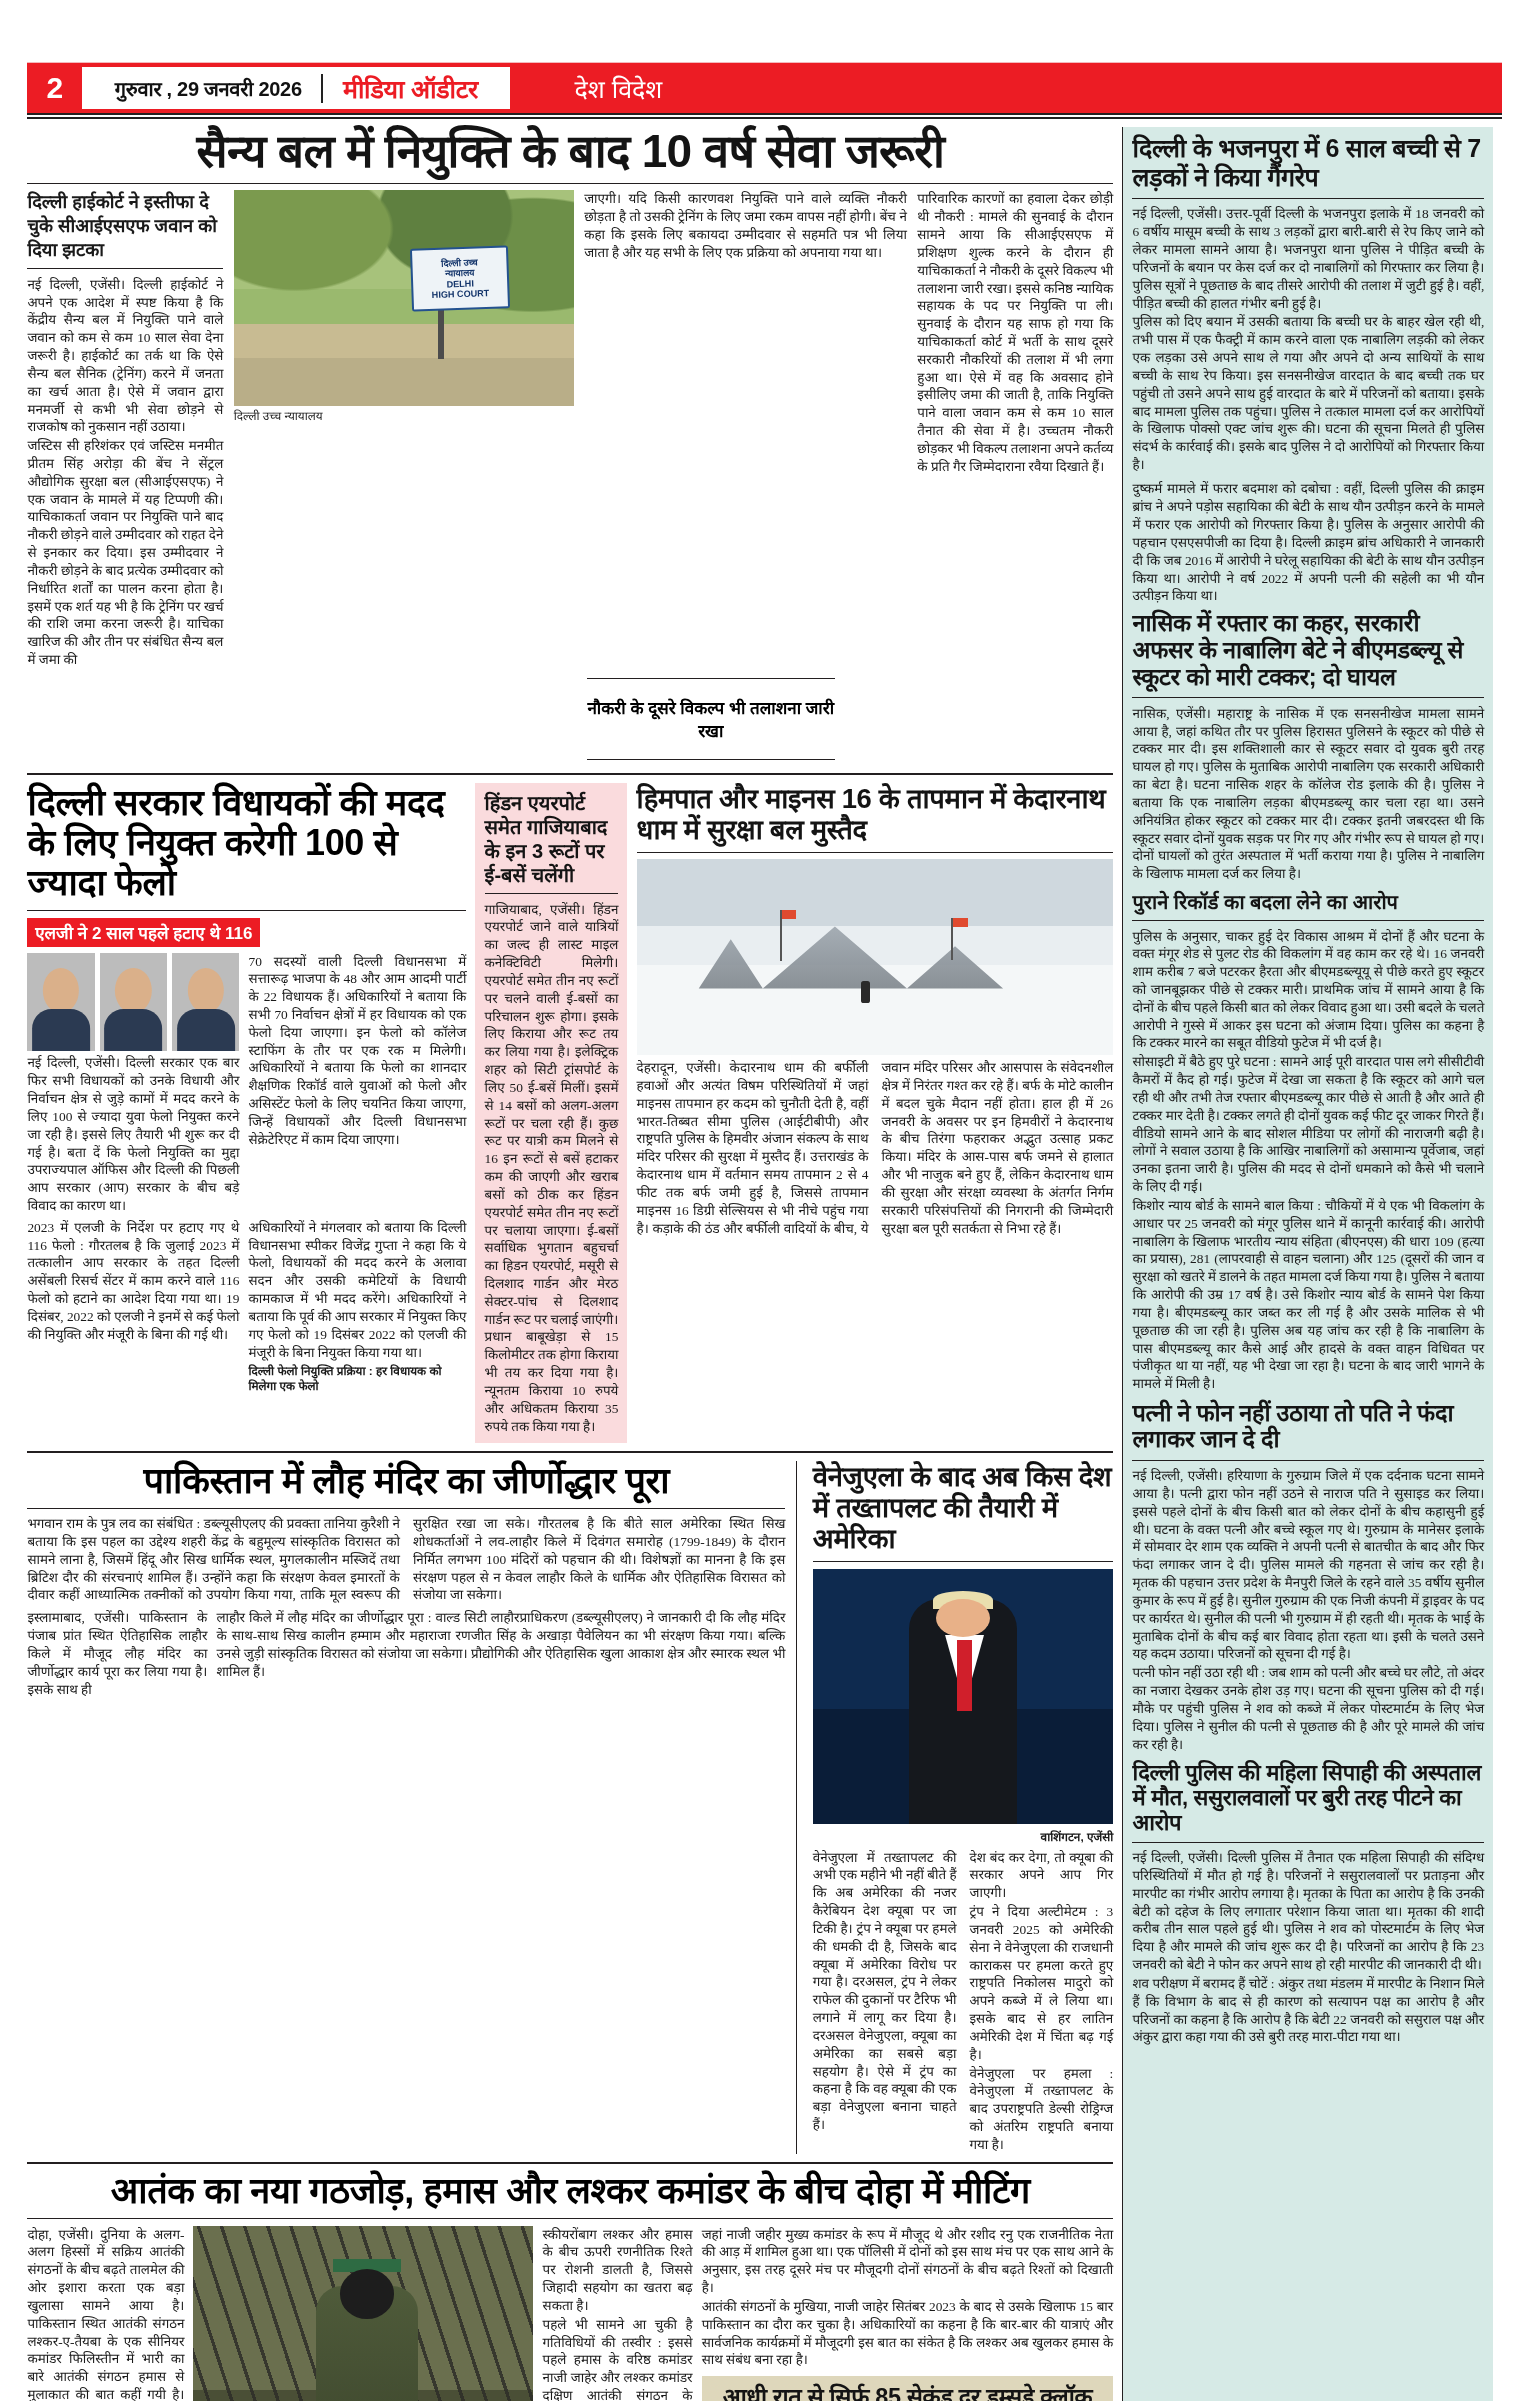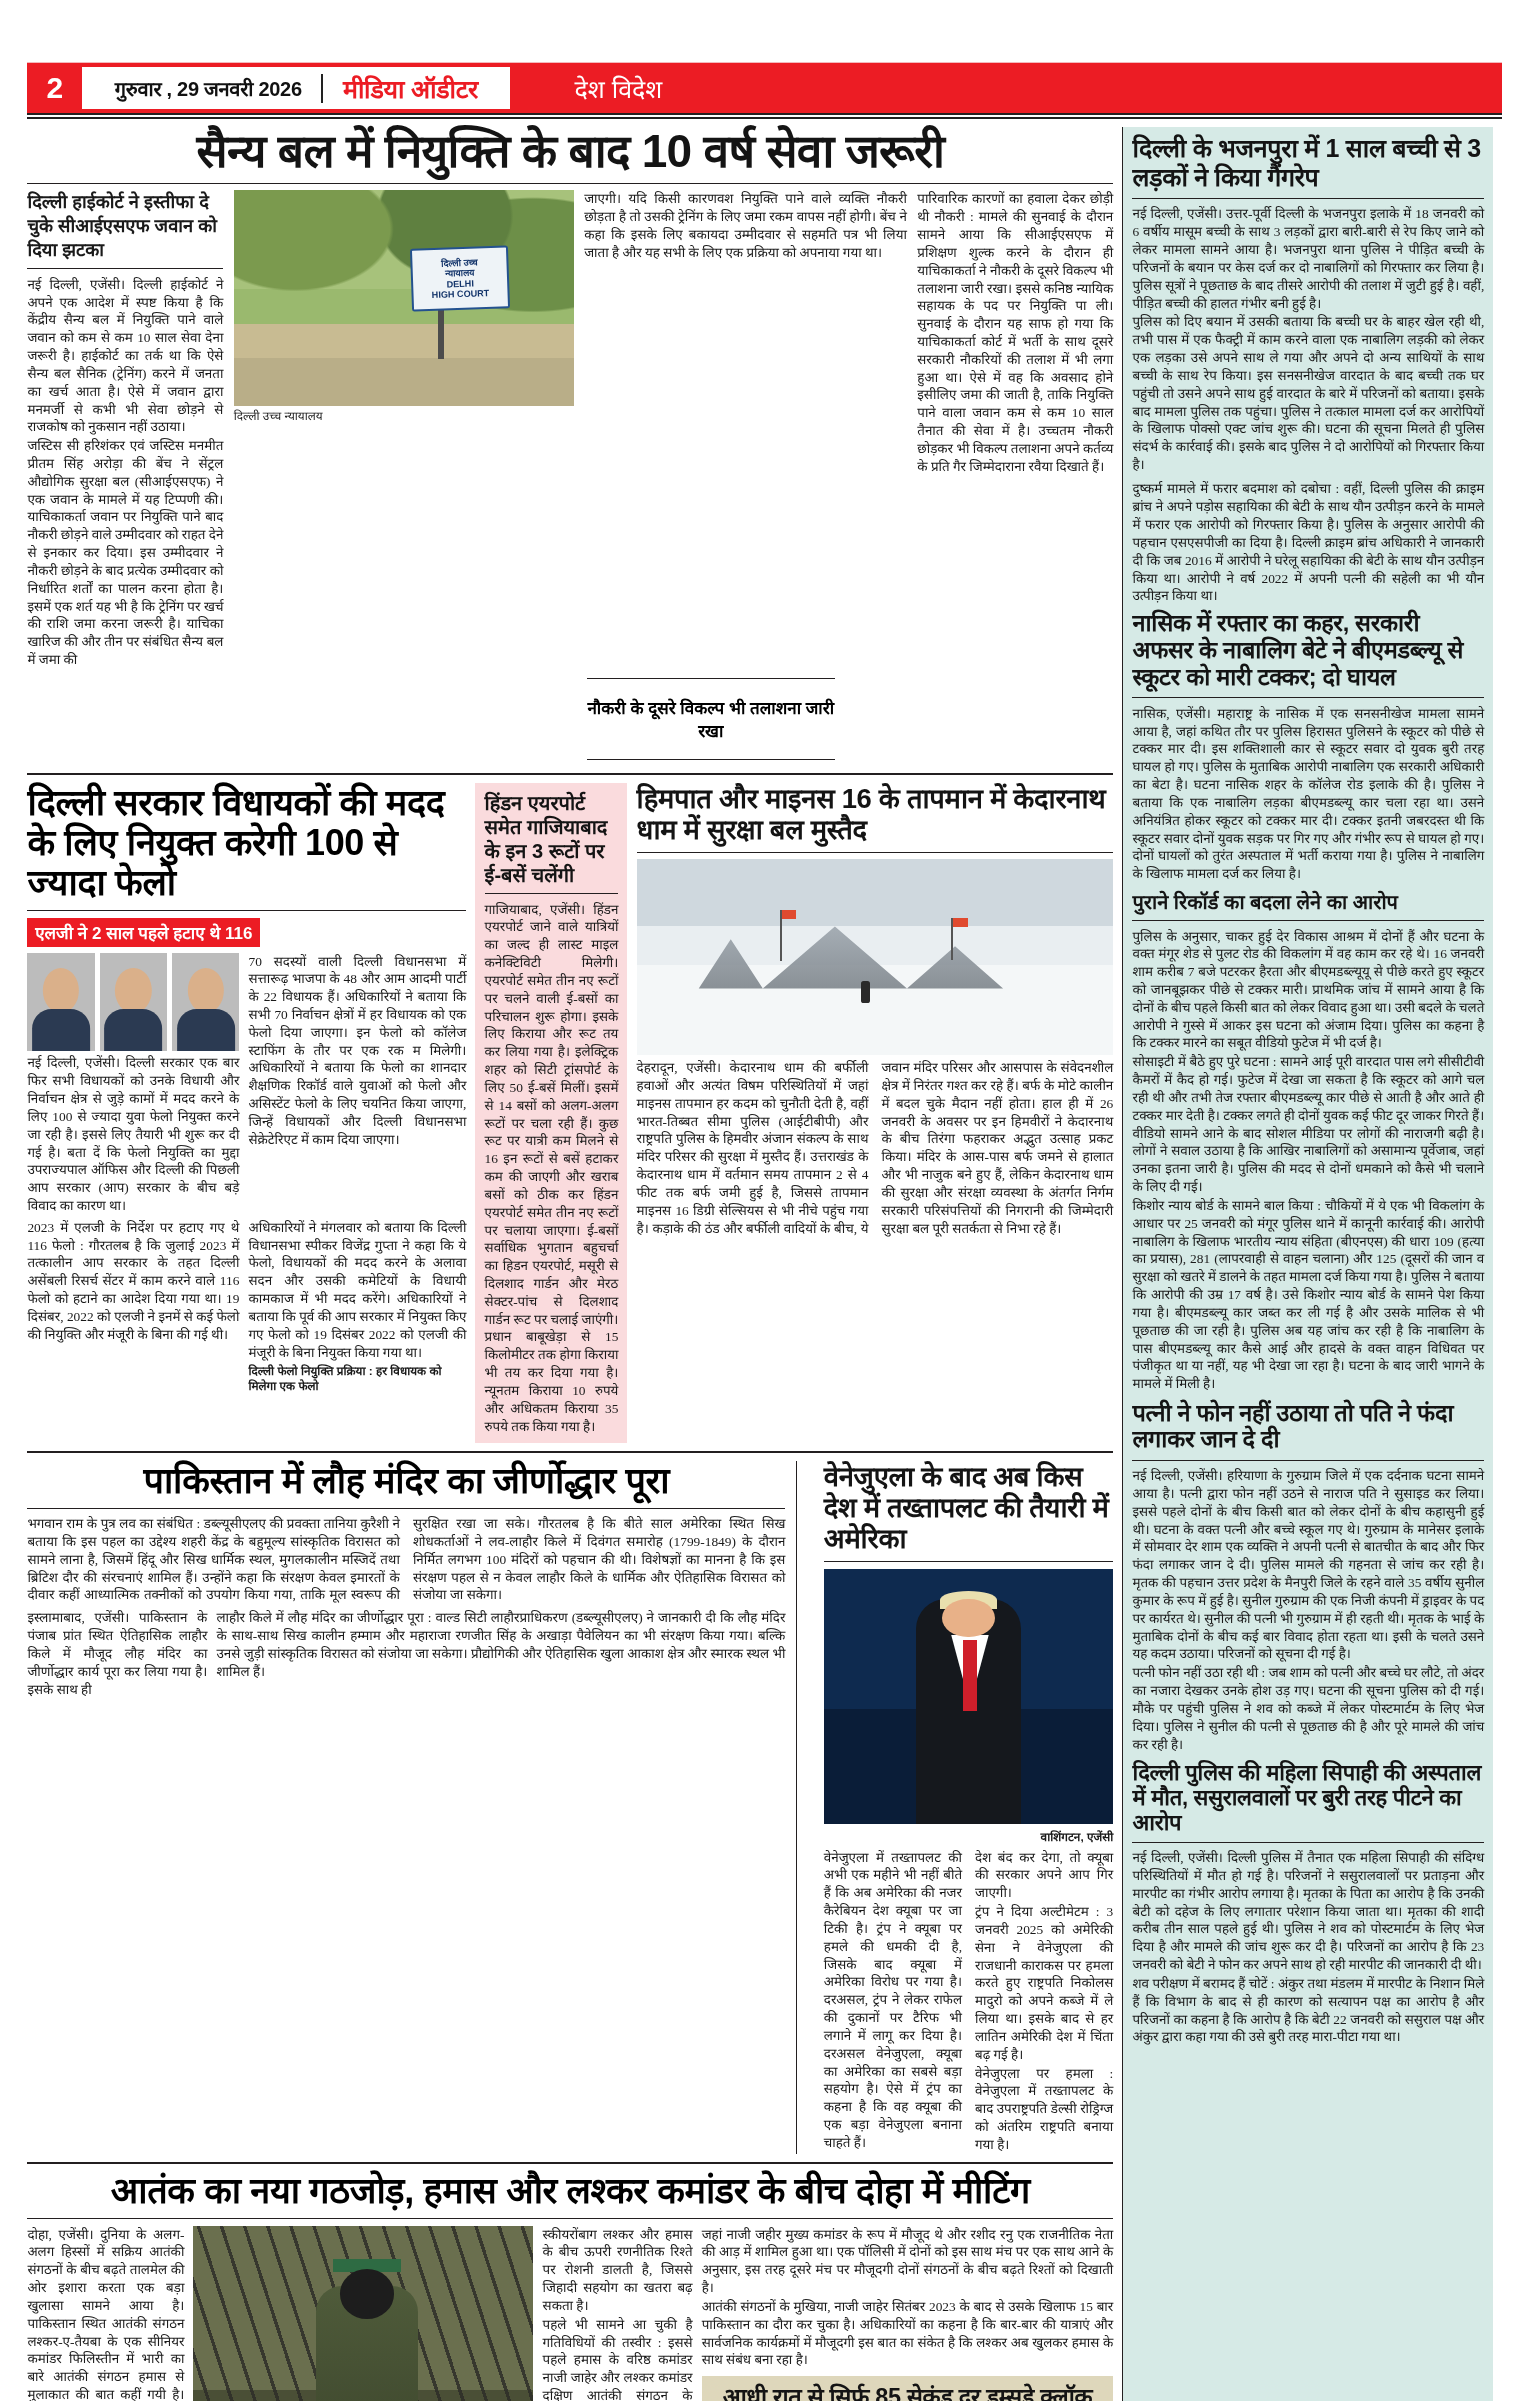--- a/index.html
+++ b/index.html
@@ -388,21 +388,21 @@
         <div style="display:flex; gap:9.1px; margin-top:5.2px;">
           <div style="width:180px;">
             <p class="body">इस्लामाबाद, एजेंसी। पाकिस्तान के पंजाब प्रांत स्थित ऐतिहासिक लाहौर किले में मौजूद लौह मंदिर का जीर्णोद्धार कार्य पूरा कर लिया गया है। इसके साथ ही</p>
           </div>
           <div style="flex:1;">
             <p class="body">लाहौर किले में लौह मंदिर का जीर्णोद्धार पूरा : वाल्ड सिटी लाहौरप्राधिकरण (डब्ल्यूसीएलए) ने जानकारी दी कि लौह मंदिर के साथ-साथ सिख कालीन हम्माम और महाराजा रणजीत सिंह के अखाड़ा पैवेलियन का भी संरक्षण किया गया। बल्कि उनसे जुड़ी सांस्कृतिक विरासत को संजोया जा सकेगा। प्रौद्योगिकी और ऐतिहासिक खुला आकाश क्षेत्र और स्मारक स्थल भी शामिल हैं।</p>
           </div>
         </div>
       </div>
 
-      <div class="vr" style="flex:1; padding-left:27px;">
+      <div class="vr" style="flex:1; padding-left:16px;">
         <h2 class="hl-med">वेनेजुएला के बाद अब किस देश में तख्तापलट की तैयारी में अमेरिका</h2>
         <div class="hr-thin"></div>
         <div class="photo ph-trump" style="height:255px; margin:3.9px 0;">
           <span class="figure"></span>
           <span class="shirt"></span>
           <span class="tie"></span>
           <span class="hair"></span>
           <span class="face"></span>
         </div>
         <div class="caption" style="font-weight:700; text-align:right;">वाशिंगटन, एजेंसी</div>
@@ -448,21 +448,21 @@
           </div>
         </div>
       </div>
     </div>
 
   </div>
 
   <div class="col-right tint-mint" style="padding:7.8px 9.1px;">
 
     <div>
-      <h2 class="hl-med" style="font-size:25px;">दिल्ली के भजनपुरा में 1 साल बच्ची से 3 लड़कों ने किया गैंगरेप</h2>
+      <h2 class="hl-med" style="font-size:25px;">दिल्ली के भजनपुरा में 6 साल बच्ची से 7 लड़कों ने किया गैंगरेप</h2>
       <div class="hr-thin"></div>
       <p class="body">नई दिल्ली, एजेंसी। उत्तर-पूर्वी दिल्ली के भजनपुरा इलाके में 18 जनवरी को 6 वर्षीय मासूम बच्ची के साथ 3 लड़कों द्वारा बारी-बारी से रेप किए जाने को लेकर मामला सामने आया है। भजनपुरा थाना पुलिस ने पीड़ित बच्ची के परिजनों के बयान पर केस दर्ज कर दो नाबालिगों को गिरफ्तार कर लिया है। पुलिस सूत्रों ने पूछताछ के बाद तीसरे आरोपी की तलाश में जुटी हुई है। वहीं, पीड़ित बच्ची की हालत गंभीर बनी हुई है।</p>
       <p class="body">पुलिस को दिए बयान में उसकी बताया कि बच्ची घर के बाहर खेल रही थी, तभी पास में एक फैक्ट्री में काम करने वाला एक नाबालिग लड़की को लेकर एक लड़का उसे अपने साथ ले गया और अपने दो अन्य साथियों के साथ बच्ची के साथ रेप किया। इस सनसनीखेज वारदात के बाद बच्ची तक घर पहुंची तो उसने अपने साथ हुई वारदात के बारे में परिजनों को बताया। इसके बाद मामला पुलिस तक पहुंचा। पुलिस ने तत्काल मामला दर्ज कर आरोपियों के खिलाफ पोक्सो एक्ट जांच शुरू की। घटना की सूचना मिलते ही पुलिस संदर्भ के कार्रवाई की। इसके बाद पुलिस ने दो आरोपियों को गिरफ्तार किया है।</p>
     </div>
 
     <div style="margin-top:6.5px;">
       <p class="body">दुष्कर्म मामले में फरार बदमाश को दबोचा : वहीं, दिल्ली पुलिस की क्राइम ब्रांच ने अपने पड़ोस सहायिका की बेटी के साथ यौन उत्पीड़न करने के मामले में फरार एक आरोपी को गिरफ्तार किया है। पुलिस के अनुसार आरोपी की पहचान एसएसपीजी का दिया है। दिल्ली क्राइम ब्रांच अधिकारी ने जानकारी दी कि जब 2016 में आरोपी ने घरेलू सहायिका की बेटी के साथ यौन उत्पीड़न किया था। आरोपी ने वर्ष 2022 में अपनी पत्नी की सहेली का भी यौन उत्पीड़न किया था।</p>
       <h2 class="hl-med" style="font-size:23.5px; margin-top:5.2px;">नासिक में रफ्तार का कहर, सरकारी अफसर के नाबालिग बेटे ने बीएमडब्ल्यू से स्कूटर को मारी टक्कर; दो घायल</h2>
       <div class="hr-thin"></div>
       <p class="body">नासिक, एजेंसी। महाराष्ट्र के नासिक में एक सनसनीखेज मामला सामने आया है, जहां कथित तौर पर पुलिस हिरासत पुलिसने के स्कूटर को पीछे से टक्कर मार दी। इस शक्तिशाली कार से स्कूटर सवार दो युवक बुरी तरह घायल हो गए। पुलिस के मुताबिक आरोपी नाबालिग एक सरकारी अधिकारी का बेटा है। घटना नासिक शहर के कॉलेज रोड इलाके की है। पुलिस ने बताया कि एक नाबालिग लड़का बीएमडब्ल्यू कार चला रहा था। उसने अनियंत्रित होकर स्कूटर को टक्कर मार दी। टक्कर इतनी जबरदस्त थी कि स्कूटर सवार दोनों युवक सड़क पर गिर गए और गंभीर रूप से घायल हो गए। दोनों घायलों को तुरंत अस्पताल में भर्ती कराया गया है। पुलिस ने नाबालिग के खिलाफ मामला दर्ज कर लिया है।</p>

